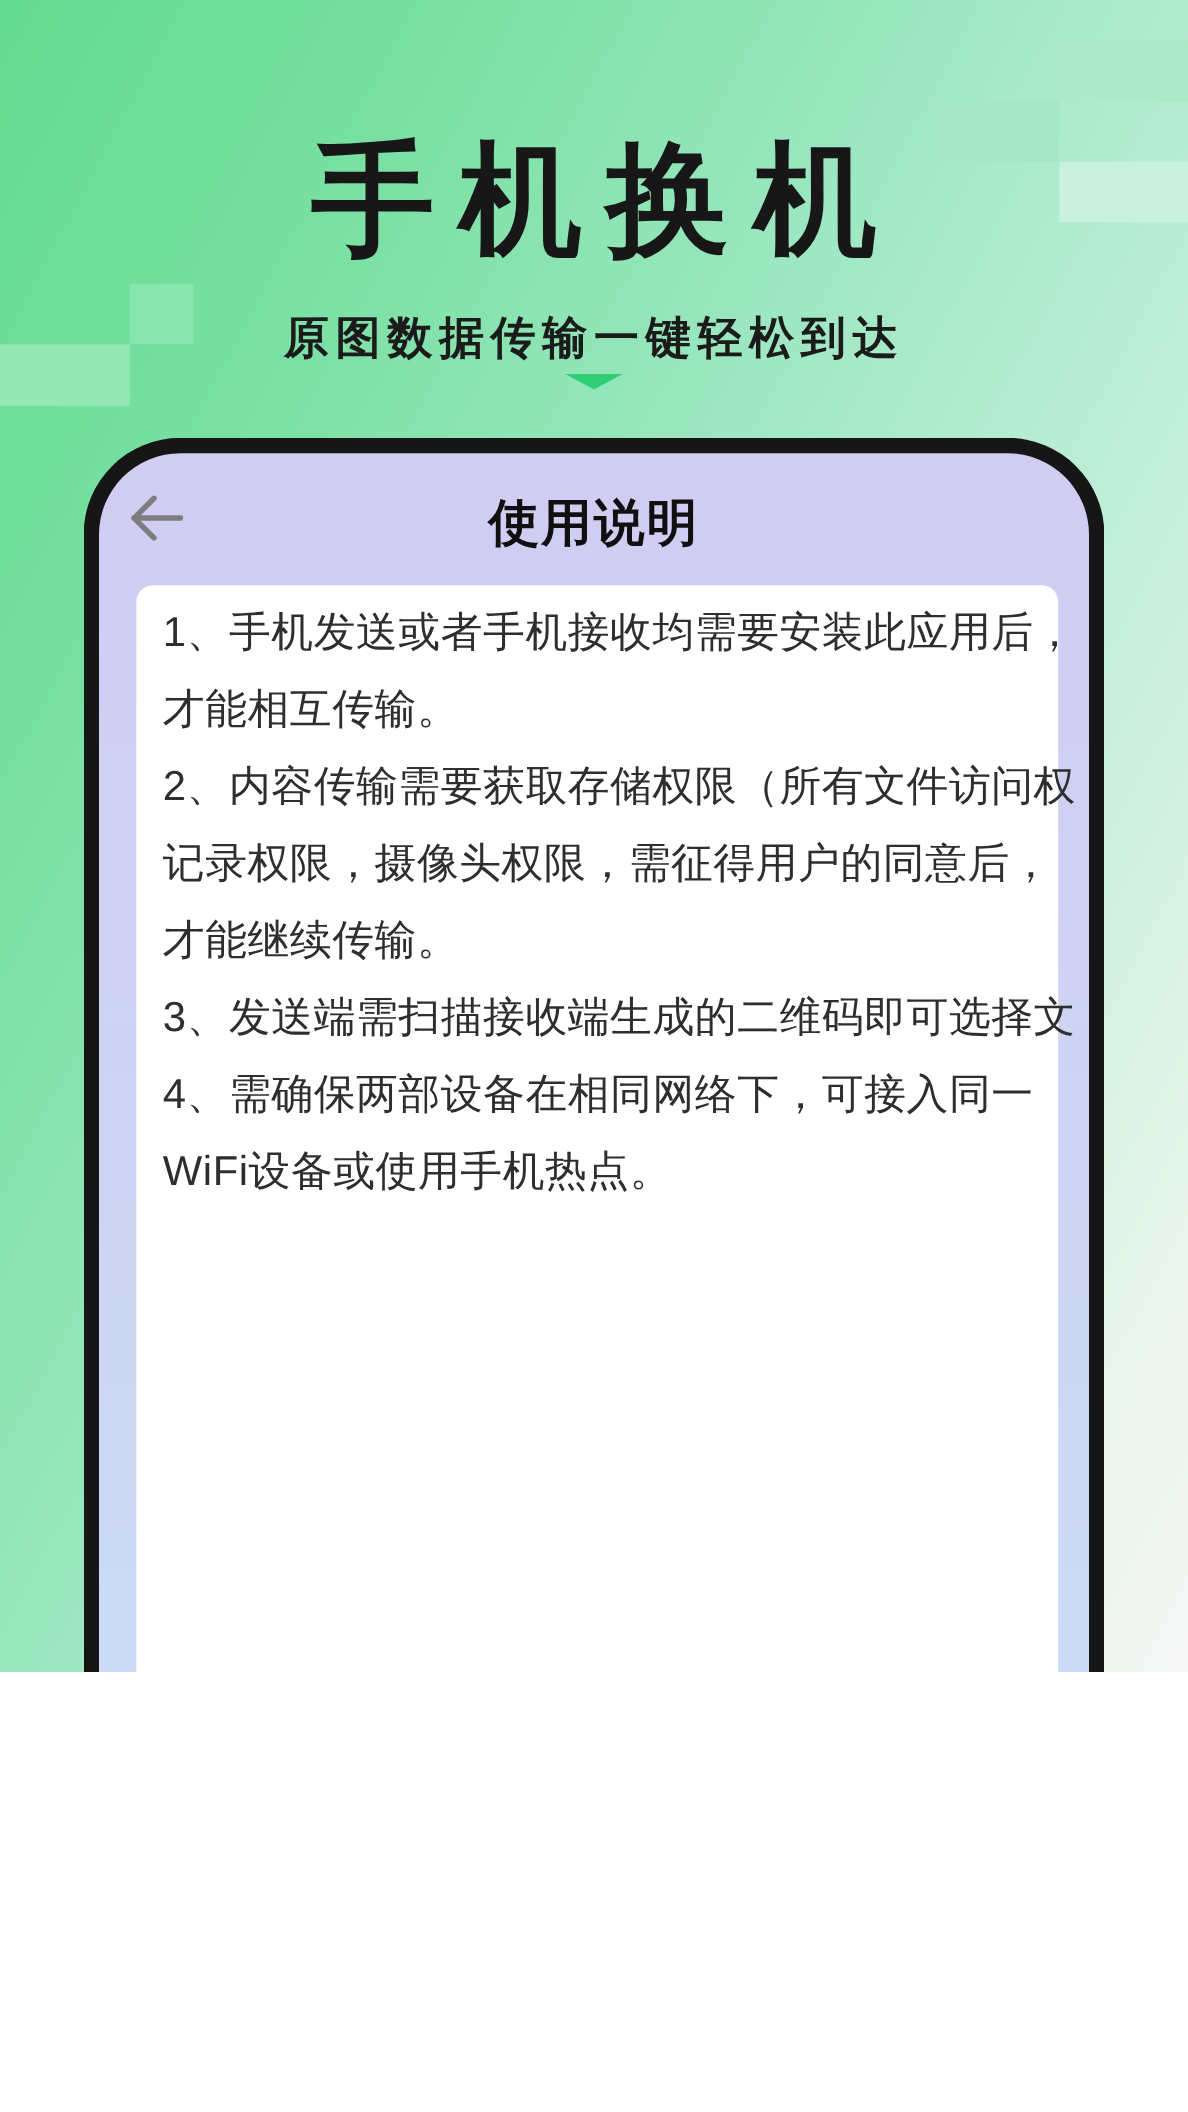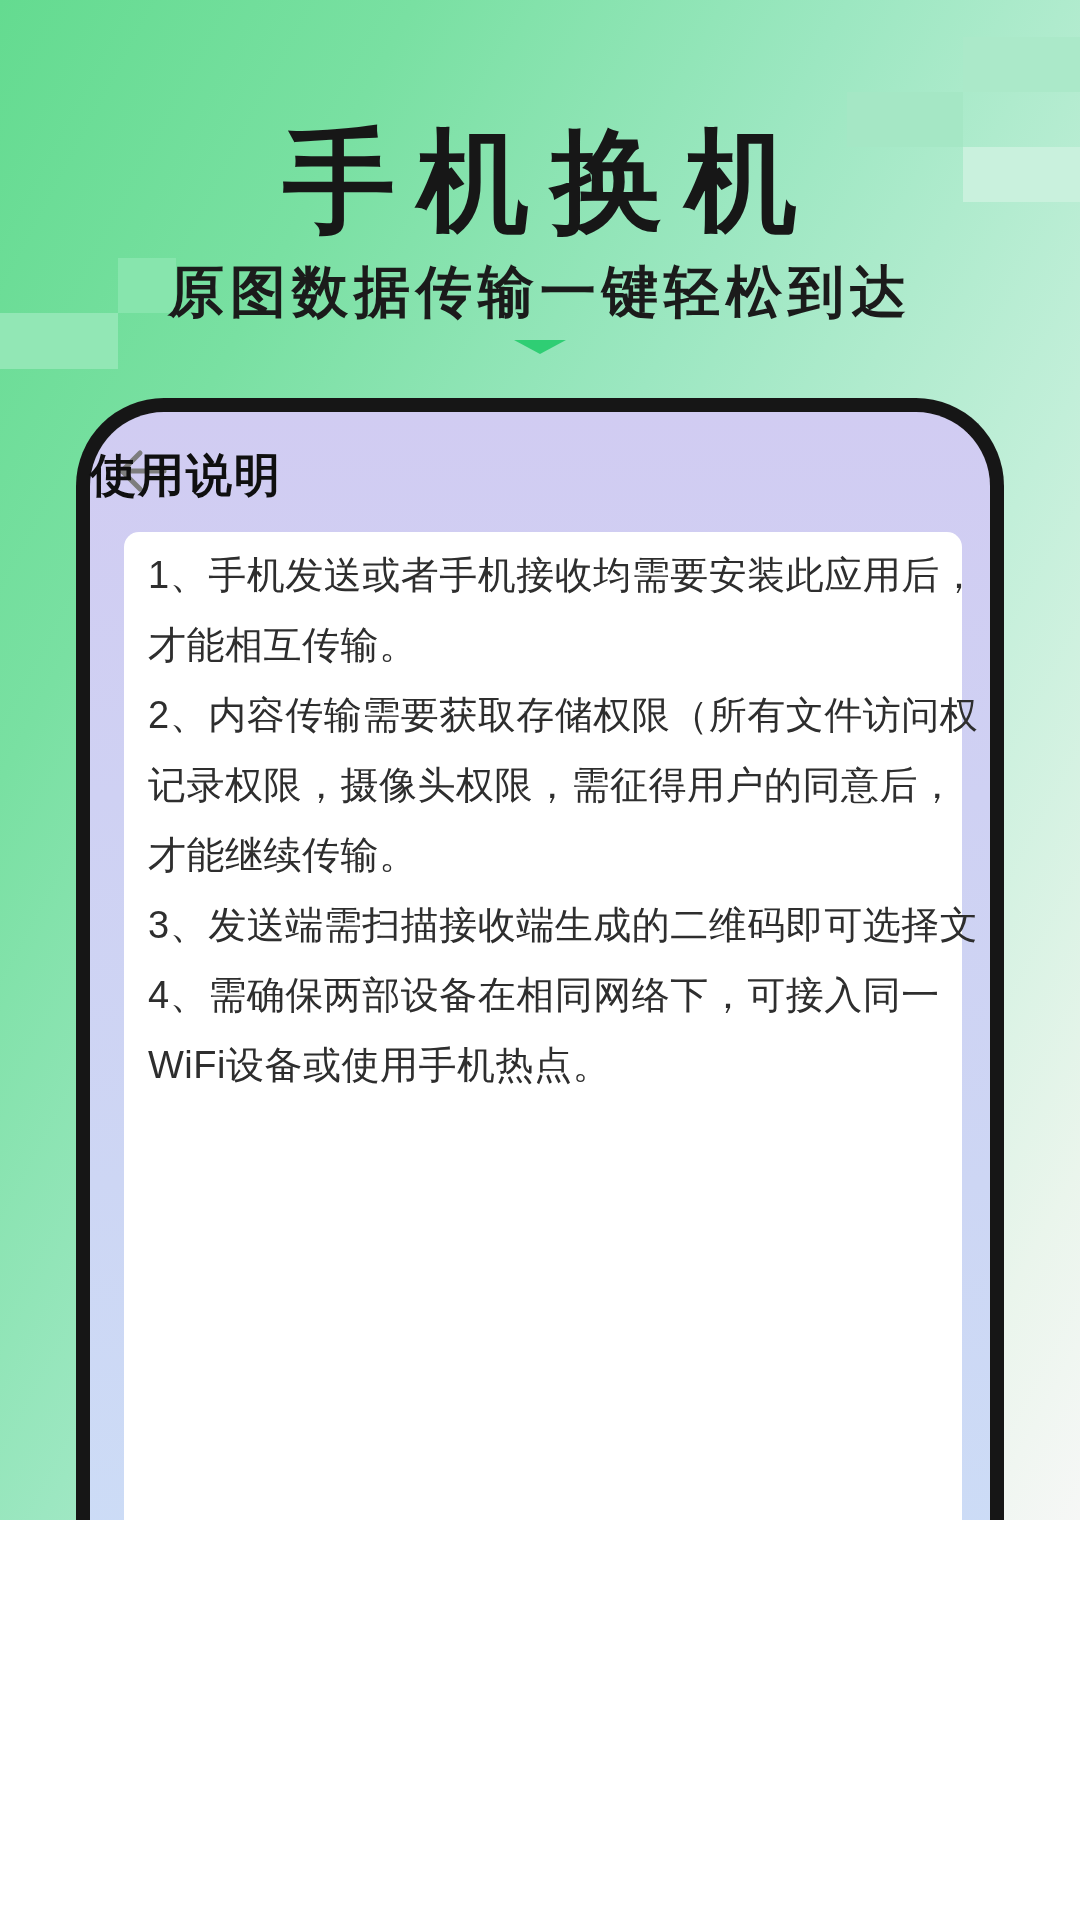--- a/index.html
+++ b/index.html
@@ -17,22 +17,22 @@
   .decor.tr3 { left:963px; top:147px; width:117px; height:55px; background:#c9f1dd; }
   .decor.l1  { left:118px; top:258px; width:58px;  height:55px; background:#87e5ad; }
   .decor.l2  { left:0;     top:313px; width:118px; height:56px; background:#92e7b5; }
 
   .hero-title {
     position:absolute; top:118px; left:0; width:100%;
     text-align:center; font-size:112px; line-height:128px; font-weight:900;
     letter-spacing:22px; margin-left:11px; color:#171717;
   }
   .hero-subtitle {
-    position:absolute; top:262px; left:0; width:100%;
-    text-align:center; font-size:56px; line-height:60px; font-weight:700;
+    position:absolute; top:277px; left:0; width:100%;
+    text-align:center; font-size:41px; line-height:60px; font-weight:700;
     letter-spacing:6px; color:#1b1b1b;
   }
   .hero-triangle {
     position:absolute; top:340px; left:514px; width:0; height:0;
     border-left:26px solid transparent; border-right:26px solid transparent;
     border-top:14px solid #2fce74;
   }
 
   .phone {
     position:absolute; left:76px; top:398px; width:928px; height:1620px;
@@ -40,21 +40,21 @@
     border:14px solid #161616; border-bottom:none;
     border-radius:88px 88px 0 0;
     background:linear-gradient(180deg,#d1ccf2 0%, #cdd6f4 48%, #cbe4f9 100%);
   }
 
   .back-button { position:absolute; left:26px; top:34px; width:52px; height:50px; cursor:pointer; }
   .back-button svg { display:block; width:52px; height:50px; }
 
   .panel-title {
     position:absolute; top:38px; left:0; width:100%;
-    font-size:46px; line-height:50px; font-weight:700;
+    text-align:center; font-size:46px; line-height:50px; font-weight:700;
     letter-spacing:2px; color:#101010;
   }
 
   .card {
     position:absolute; left:34px; top:120px; width:838px; height:1062px;
     box-sizing:border-box; background:#ffffff; border-radius:15px;
     padding:8px 0 0 24px;
     font-size:38px; color:#2e2e2e;
   }
   .line { height:70px; line-height:70px; white-space:nowrap; letter-spacing:0.5px; }

